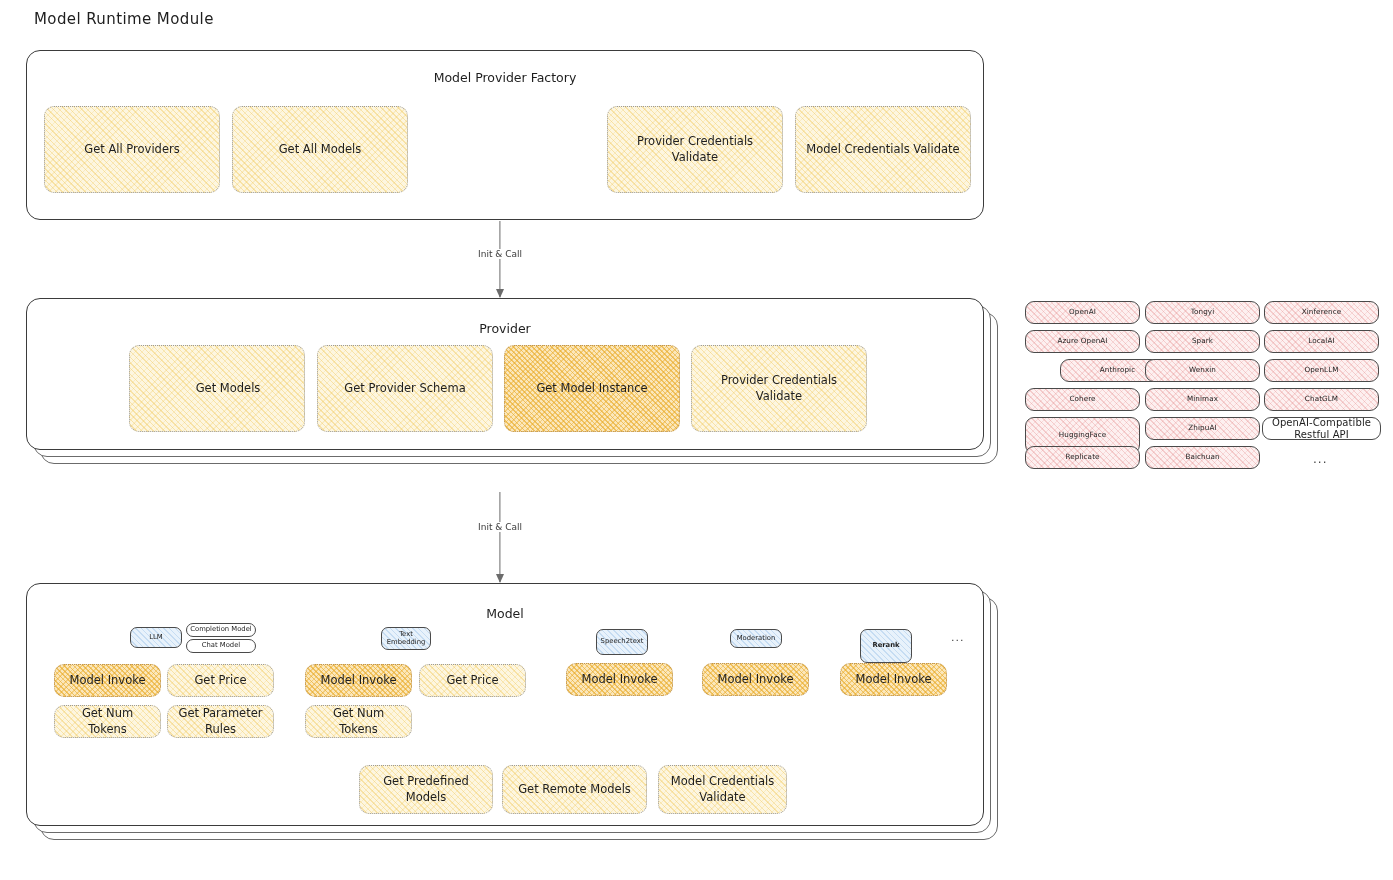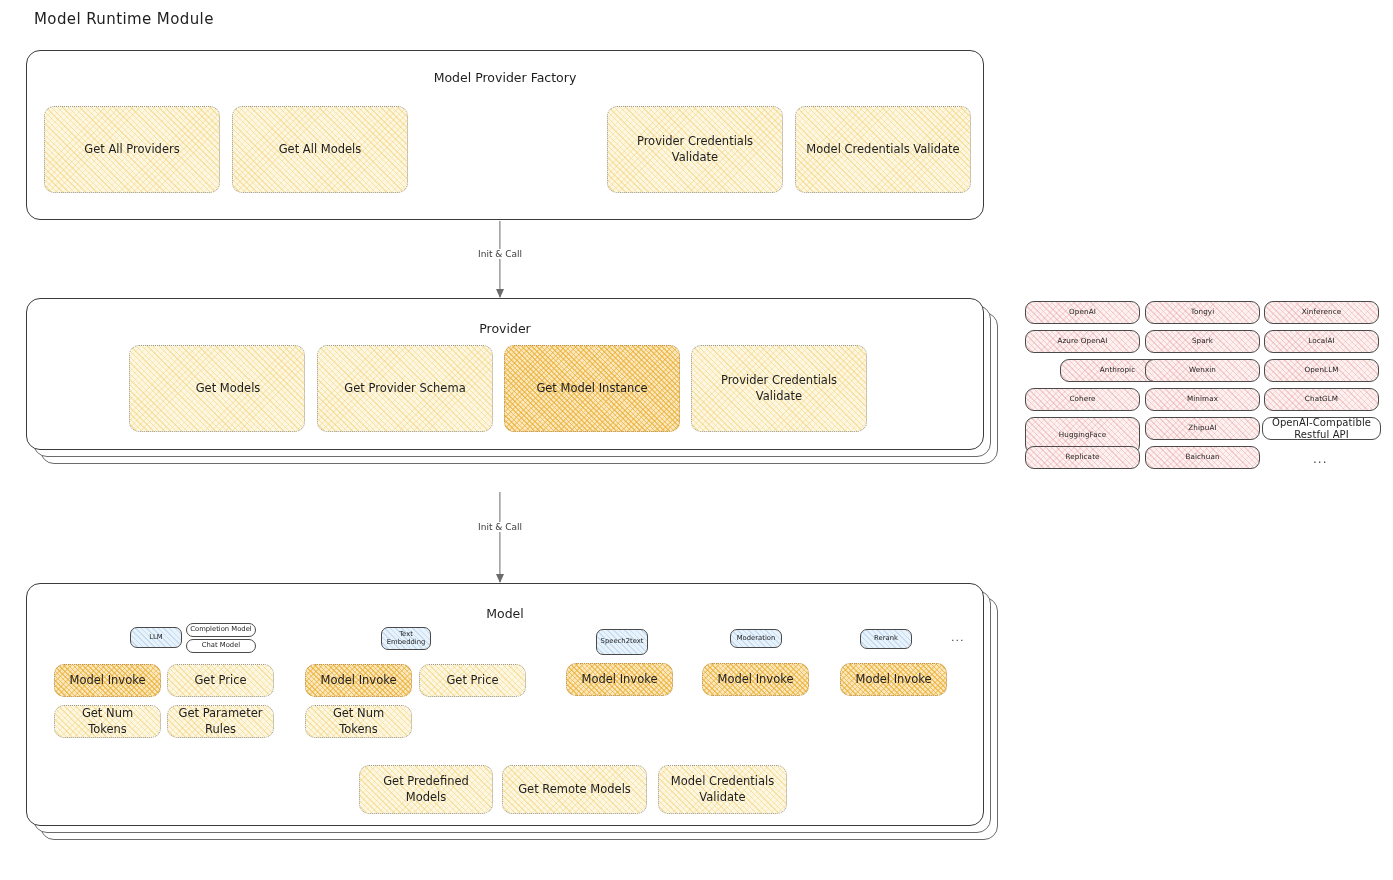--- a/index.html
+++ b/index.html
@@ -273,21 +273,21 @@
     <span>Model Invoke</span>
     </div>
 
   <div class="badge fill-blue" style="left:730px;top:629px;width:52px;height:19px;">
     <span>Moderation</span>
     </div>
   <div class="box fill-orange" style="left:702px;top:663px;width:107px;height:33px;">
     <span>Model Invoke</span>
     </div>
 
-  <div class="badge fill-blue" style="left:860px;top:629px;width:52px;height:20px;">
+  <div class="badge fill-blue" style="left:860px;top:629px;width:52px;height:34px;font-weight:bold;">
     <span>Rerank</span>
     </div>
   <div class="box fill-orange" style="left:840px;top:663px;width:107px;height:33px;">
     <span>Model Invoke</span>
     </div>
 
   <div class="ellipsis" style="left:951px;top:631px;font-size:11px;">...</div>
 
   <div class="box fill-yellow" style="left:359px;top:765px;width:134px;height:49px;">
     <span>Get Predefined Models</span>

